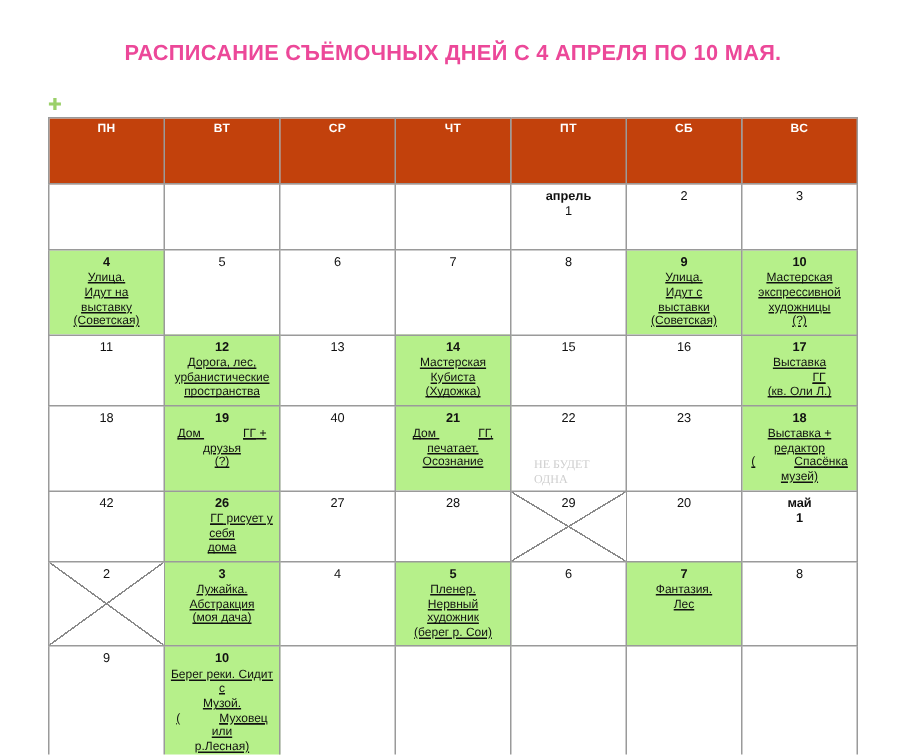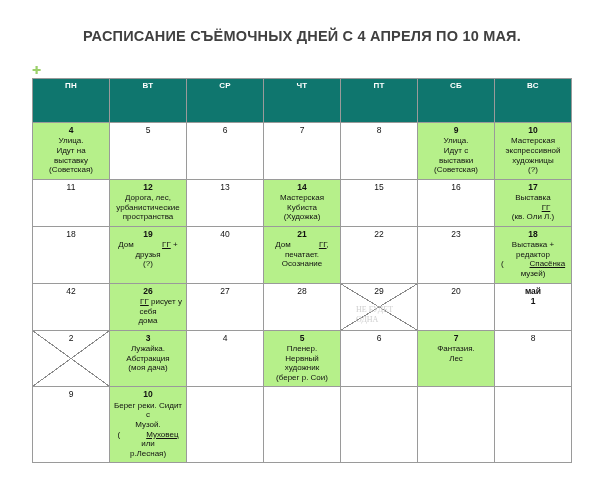--- a/index.html
+++ b/index.html
@@ -11,21 +11,21 @@
     position:relative;
     overflow:hidden;
   }
   .title{
     position:absolute;
     top:28px;left:0;width:604px;
     text-align:center;
     font-weight:bold;
     font-size:14.5px;
     letter-spacing:0.2px;
-    color:#404040;
+    color:#ec4899;
   }
   .cal-wrap{
     position:absolute;
     top:78px;left:32px;
     width:540px;
   }
   table.cal{
     border-collapse:collapse;
     width:540px;
     table-layout:fixed;
@@ -34,21 +34,21 @@
     border:1px solid #9a9a9a;
     vertical-align:top;
     padding:2px 3px 4px 3px;
     font-size:8px;
     line-height:1.22;
     text-align:center;
     height:44px;
     box-sizing:border-box;
   }
   thead th{
-    background:#0f766e;
+    background:#c2410c;
     color:#ffffff;
     font-weight:bold;
     font-size:8.5px;
     height:16px;
     vertical-align:middle;
     padding:2px;
     letter-spacing:0.3px;
     margin-left:20px;
   }
   td.green{ background:#b6f08a; }
@@ -57,20 +57,21 @@
     display:block;
     text-align:center;
     font-size:8.5px;
     margin-bottom:1px;
   }
   .daynum.bold{ font-weight:bold; }
   .note{
     display:block;
     font-size:8px;
     line-height:1.2;
+    text-decoration:underline;
   }
   .u{ text-decoration:underline;margin-left:26px; }
   .monthlab{
     display:block;
     font-weight:bold;
     font-size:8.5px;
   }
   
   td.cross{ position:relative; }
   td.cross::before, td.cross::after{
@@ -126,20 +127,36 @@
         <th>ВТ</th>
         <th>СР</th>
         <th>ЧТ</th>
         <th>ПТ</th>
         <th>СБ</th>
         <th>ВС</th>
       </tr>
     </thead>
     <tbody id="cal-body">
         <tr>
+          <td class="white"></td>
+          <td class="white"></td>
+          <td class="white"></td>
+          <td class="white"></td>
+          <td class="white">
+            <span class="monthlab">апрель</span>
+            <span class="daynum">1</span>
+          </td>
+          <td class="white">
+            <span class="daynum">2</span>
+          </td>
+          <td class="white">
+            <span class="daynum">3</span>
+          </td>
+        </tr>
+        <tr>
           <td class="green">
             <span class="daynum bold">4</span>
             <span class="note">Улица.<br>Идут на<br>выставку<br>(Советская)</span>
           </td>
           <td class="white">
             <span class="daynum">5</span>
           </td>
           <td class="white">
             <span class="daynum">6</span>
           </td>

